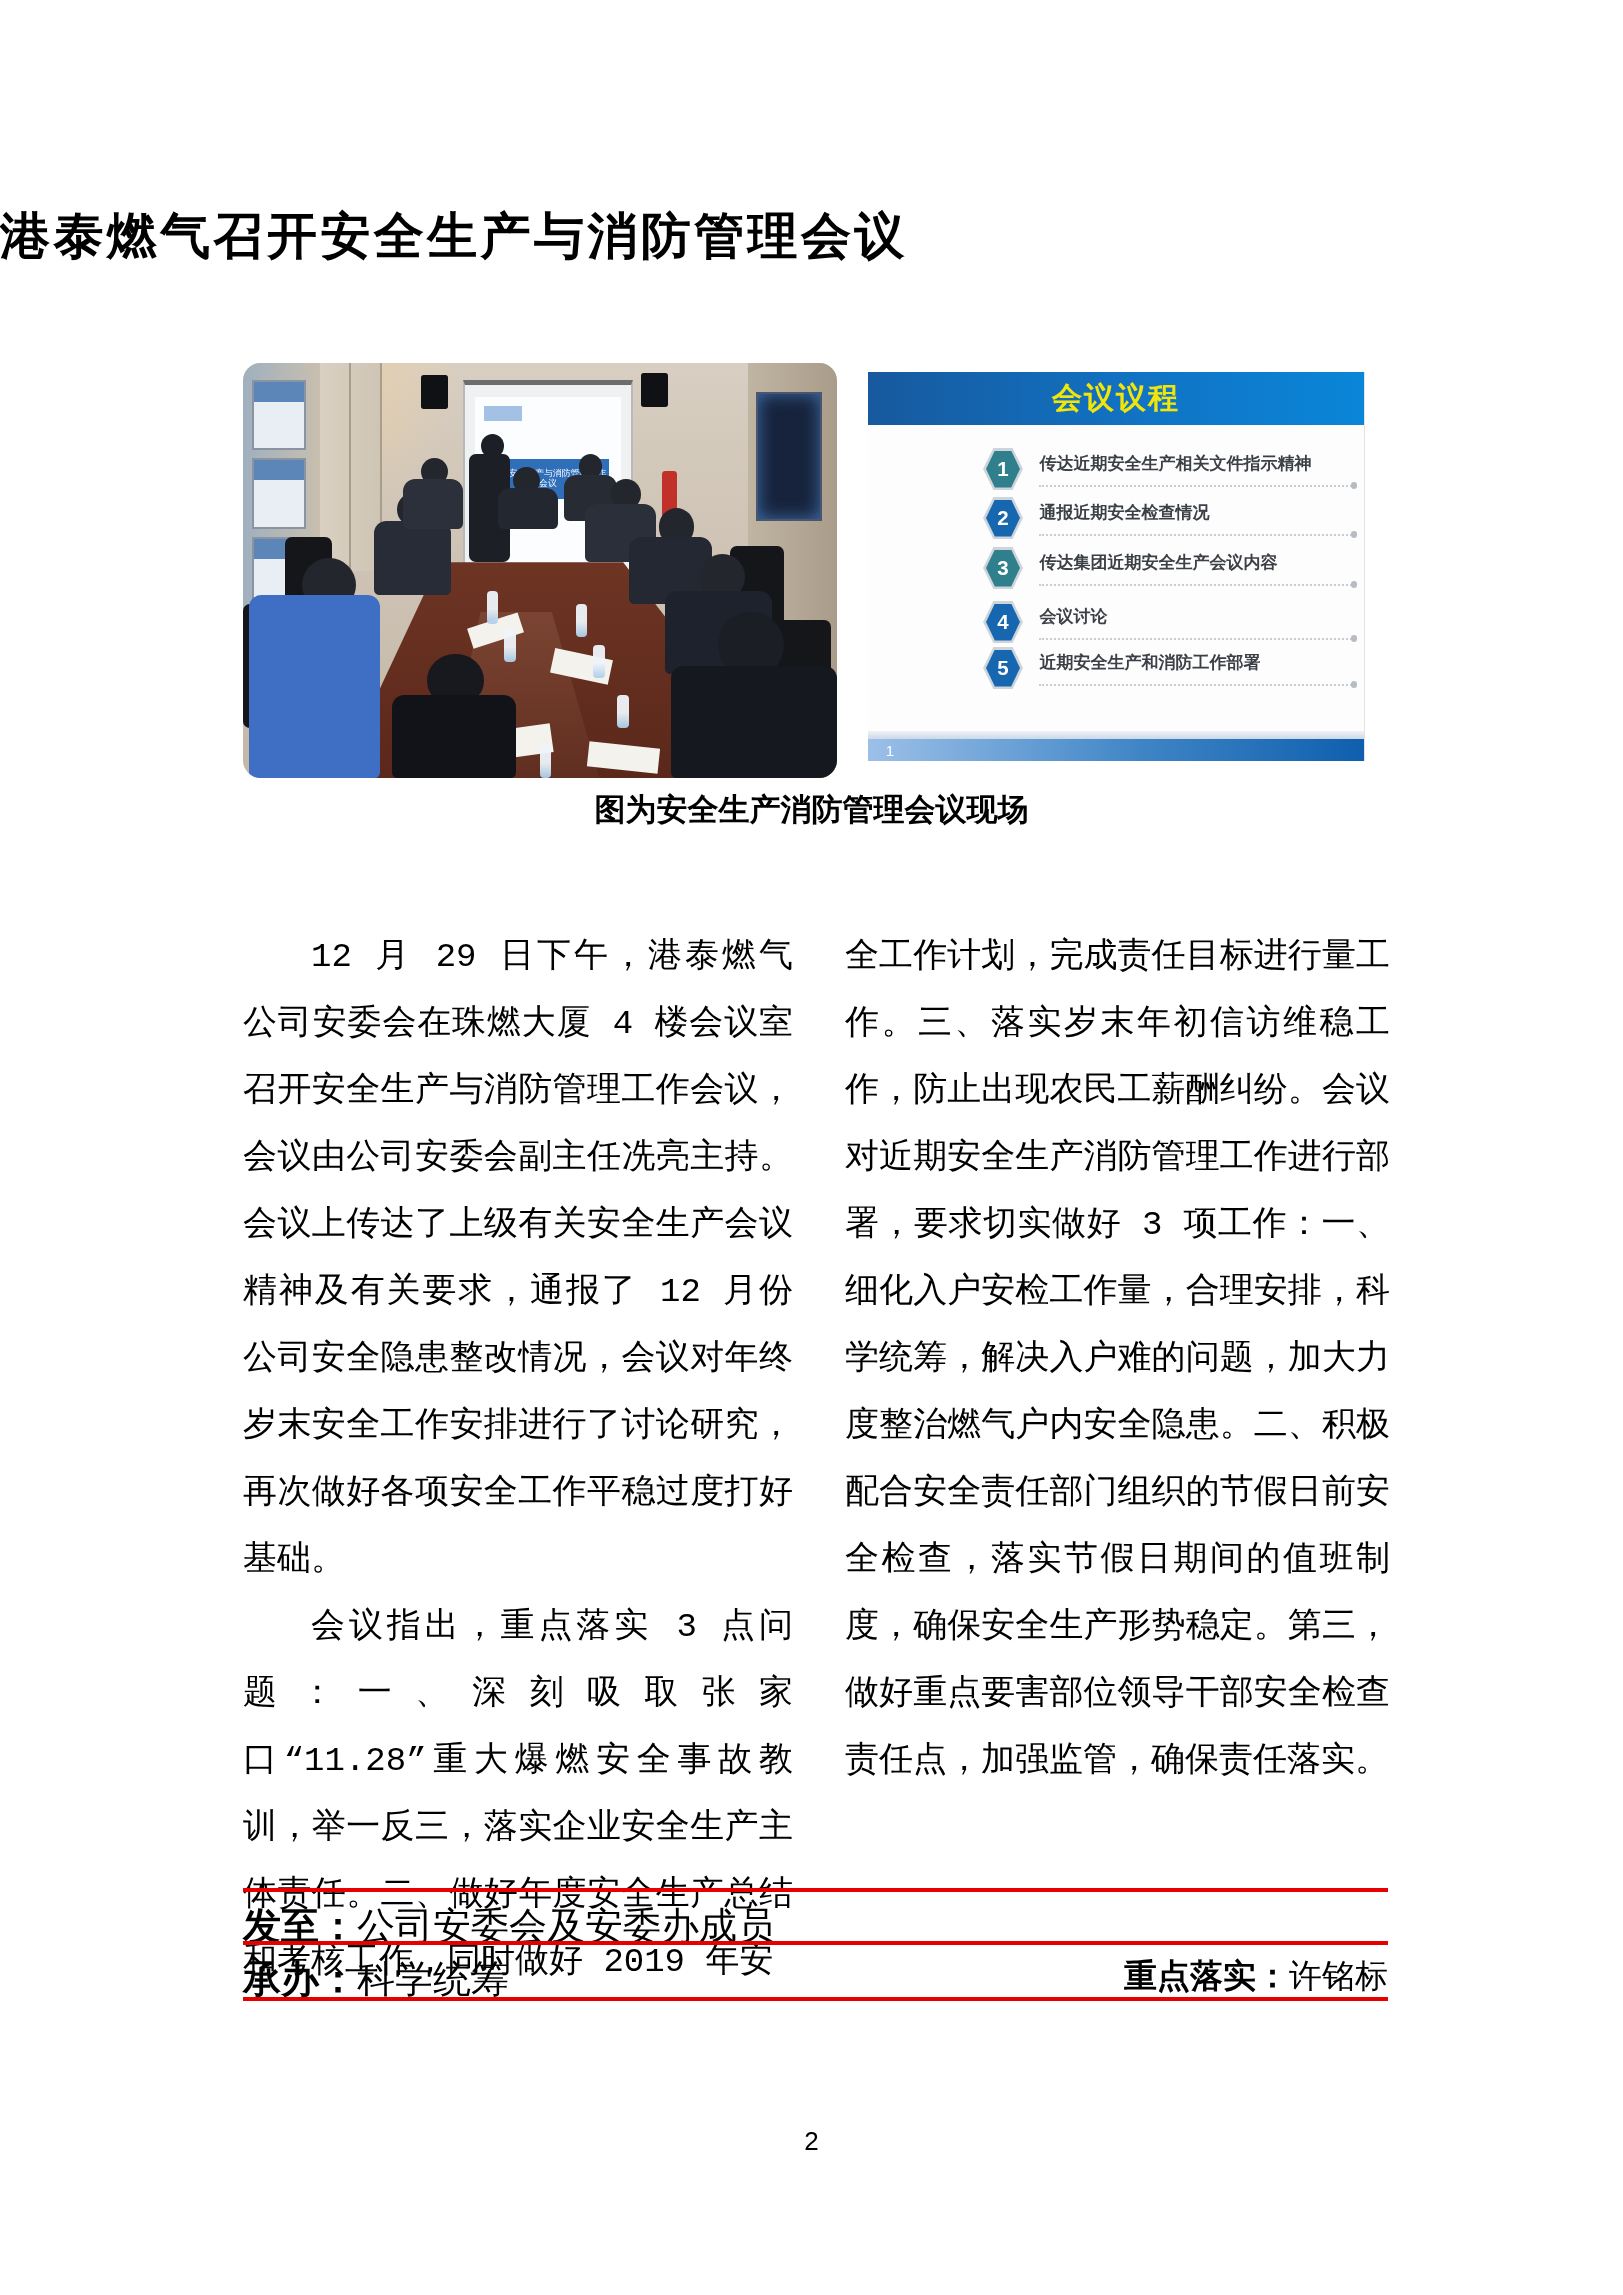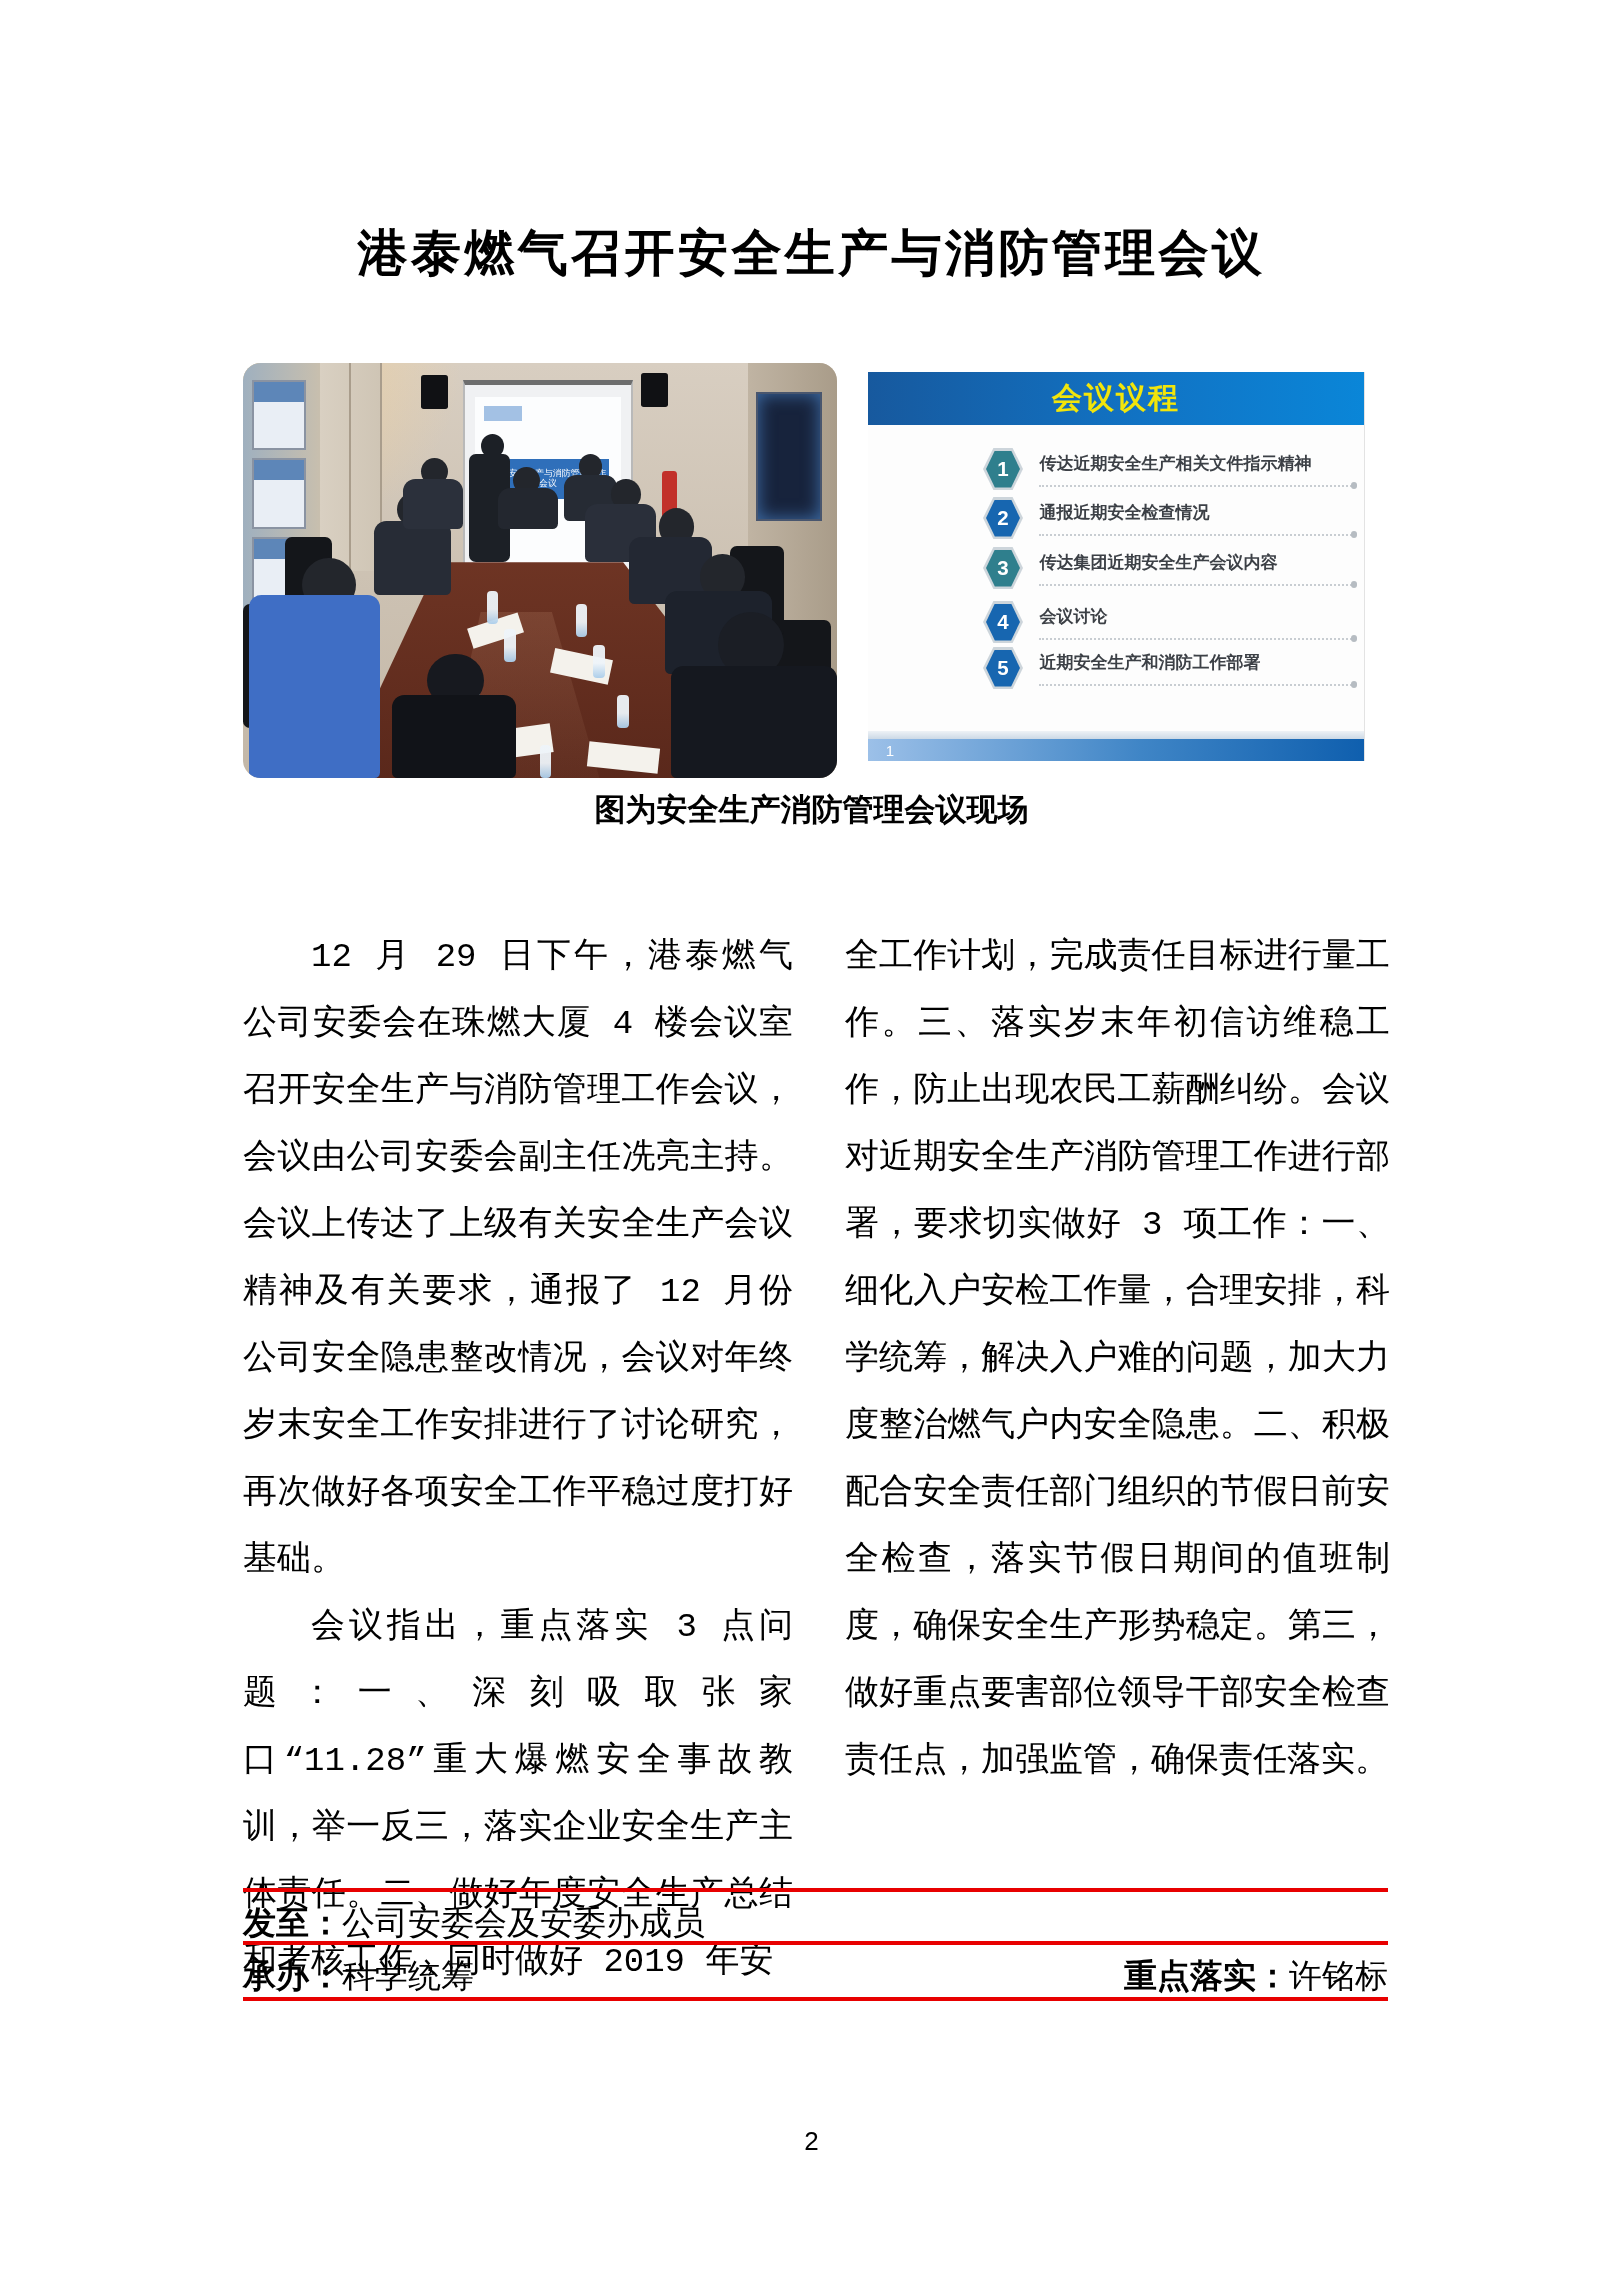--- a/index.html
+++ b/index.html
@@ -1,19 +1,19 @@
 <!DOCTYPE html>
 <html style="font-size:11px"><head>
 <meta charset="utf-8">
 <style>
   html,body{margin:0;padding:0;background:#ffffff;}
   .page{position:relative;width:1623px;height:2295px;background:#ffffff;overflow:hidden;
         font-family:"Liberation Serif",serif;color:#000;}
   
-  .doc-title{position:absolute;top:220px;left:0;width:100%;text-align:center;
+  .doc-title{position:absolute;top:203px;left:0;width:100%;text-align:left;
              font-size:50px;font-weight:bold;letter-spacing:3.4px;}
   
   .photo{position:absolute;left:243px;top:363px;width:594px;height:415px;border-radius:17.7px;
          overflow:hidden;background:linear-gradient(180deg,#d8cec1 0%,#ccc1b2 55%,#c3b7a7 100%);}
   .photo .warmlight{position:absolute;left:-8%;top:-10%;width:45%;height:55%;
          background:radial-gradient(ellipse at 20% 20%,rgba(246,210,150,.85),rgba(246,210,150,0) 70%);}
   .photo .leftwall{position:absolute;left:0;top:0;width:13%;height:78%;
          background:linear-gradient(90deg,#9fb0bf,#c8bfae);}
   .poster{position:absolute;width:8.5%;height:16%;background:#e9eef5;border:2px solid #8a93a2;}
   .poster.p1{left:1.5%;top:4%;}  .poster.p2{left:1.5%;top:23%;} .poster.p3{left:1.5%;top:42%;}
@@ -78,21 +78,21 @@
            font-size:31px;font-weight:bold;}
   
   .col{position:absolute;top:924px;font-size:34px;line-height:67px;text-align:justify;font-family:Liberation Mono, monospace;}
   .col p{margin:0;}
   .col p.indent{text-indent:2em;}
   .col-left{left:243px;width:550px;}
   .col-right{left:845px;width:545px;}
   
   .rule{position:absolute;left:243px;width:1145px;height:4.1px;background:#e80000;}
   .rule1{top:1888px;} .rule2{top:1941px;} .rule3{top:1997px;}
-  .footer-row{position:absolute;left:243px;font-size:33px;}
+  .footer-row{position:absolute;left:243px;font-size:38px;}
   .fr1{top:1901px;} .fr2{top:1954px;}
   .footer-row b{font-weight:bold;}
   .editor{position:absolute;right:235px;top:1954px;font-size:33px;}
   
   .pageno{position:absolute;top:2126px;left:0;width:100%;text-align:center;font-size:26px;
           font-family:"Liberation Sans",sans-serif;}
 </style>
 </head>
 <body>
 

